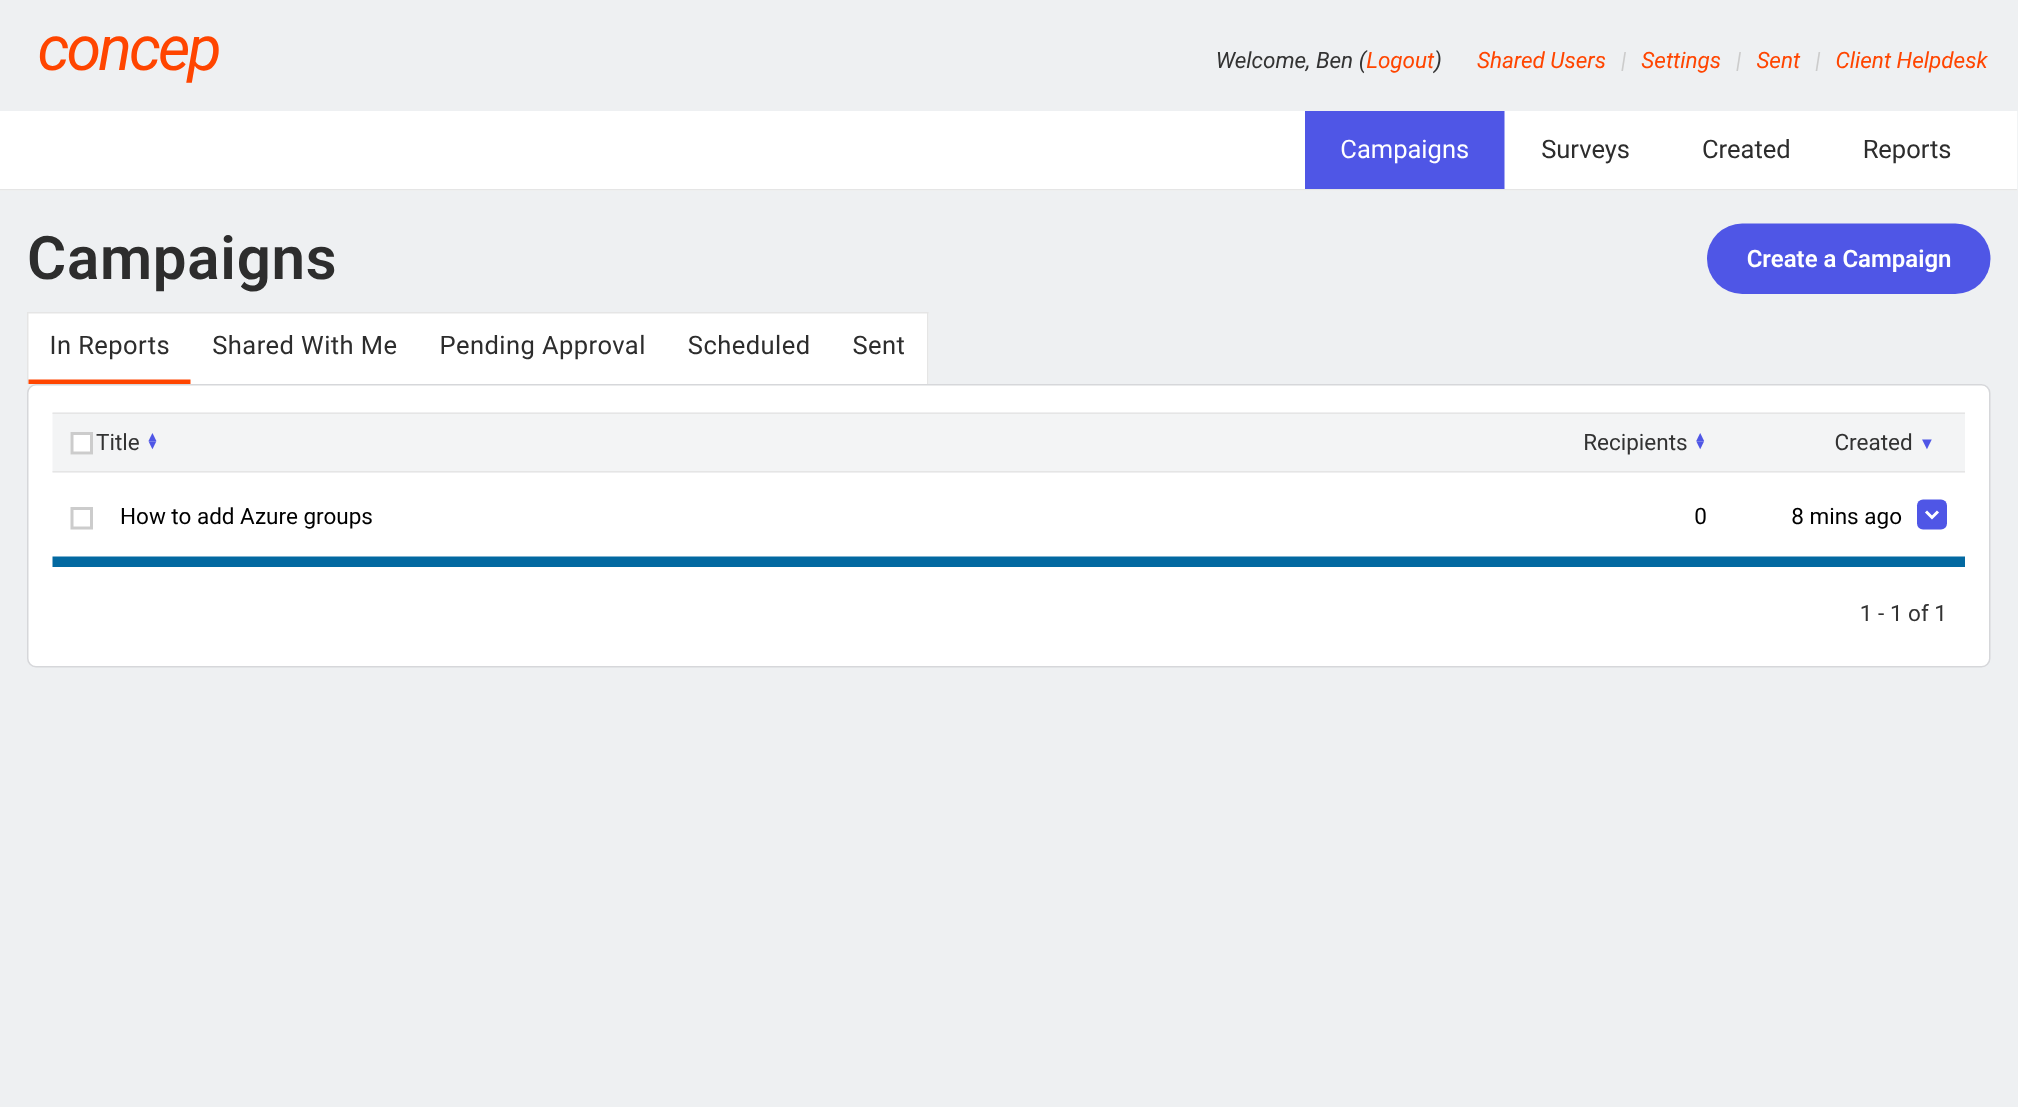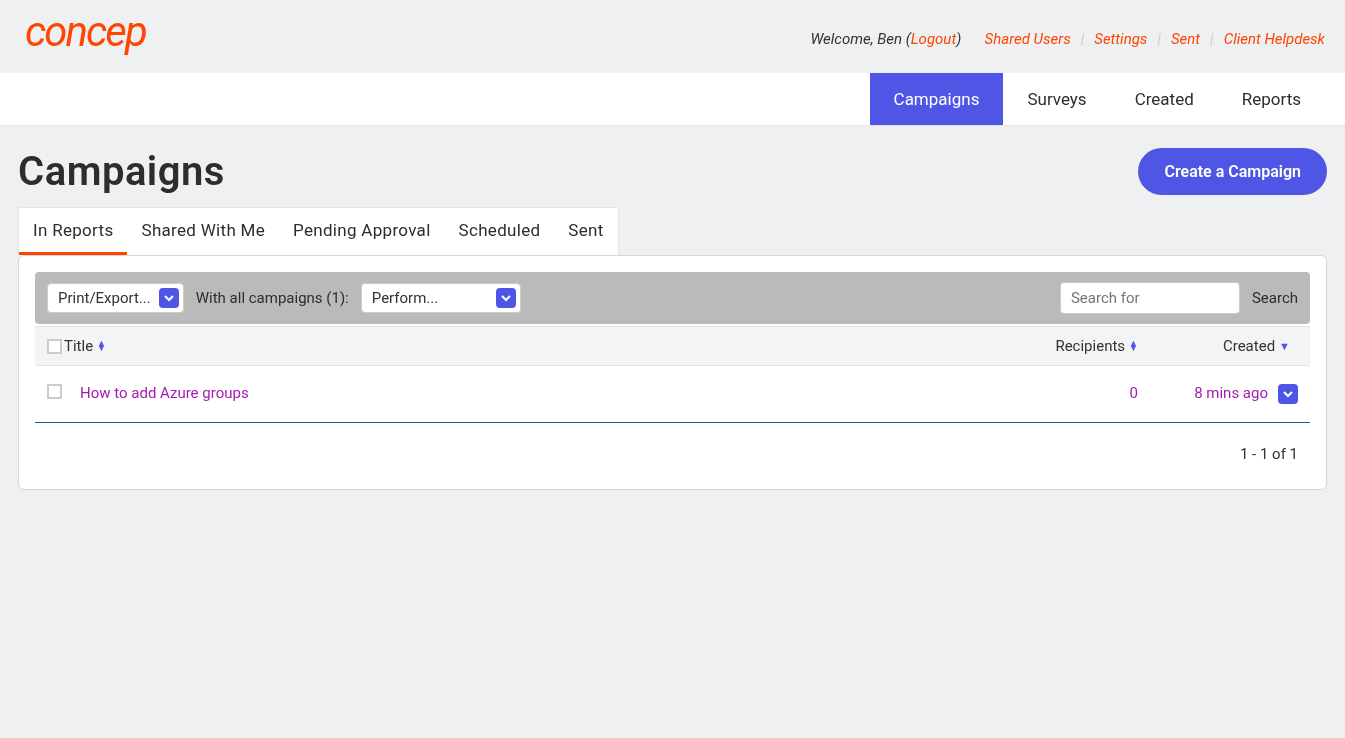--- a/index.html
+++ b/index.html
@@ -224,25 +224,25 @@
       line-height: 5px;
       font-size: 9px;
       color: #4f56e6;
     }
     .sort-icon.single {
       color: #4f56e6;
       font-size: 11px;
     }
     .table-row {
       display: flex;
-      align-items: flex-start;
+      align-items: flex-end;
       padding: 18px 12px;
-      border-bottom: 1px solid #0369a1;
-      font-size: 15px;
-      color: #a21caf;
+      border-bottom: 7px solid #0369a1;
+      font-size: 15px;
+      color: #000000;
     }
     .row-title {
       margin-left: 18px;
       flex: 1;
     }
     .row-recipients {
       width: 140px;
       text-align: right;
     }
     .row-created {
@@ -300,42 +300,20 @@
 
   <div class="tabs-row">
     <div class="tab active">In Reports</div>
     <div class="tab">Shared With Me</div>
     <div class="tab">Pending Approval</div>
     <div class="tab">Scheduled</div>
     <div class="tab">Sent</div>
   </div>
 
   <div class="panel">
-    <div class="toolbar">
-      <div class="select-box">
-        <span>Print/Export...</span>
-        <span class="dropdown-btn">
-          <svg viewBox="0 0 10 10">
-              <path d="M1 3 L5 7 L9 3" stroke="#fff" stroke-width="2" fill="none"></path>
-            </svg>
-        </span>
-      </div>
-      <span class="toolbar-label">With all campaigns (1):</span>
-      <div class="select-box" style="width:160px;justify-content:space-between;">
-        <span>Perform...</span>
-        <span class="dropdown-btn">
-          <svg viewBox="0 0 10 10">
-              <path d="M1 3 L5 7 L9 3" stroke="#fff" stroke-width="2" fill="none"></path>
-            </svg>
-        </span>
-      </div>
-      <div class="toolbar-spacer"></div>
-      <input class="search-input" type="text" placeholder="Search for" style="">
-      <span class="search-btn">Search</span>
-    </div>
 
     <div class="table-header">
       <div class="checkbox"></div>
       <div class="col-title">
         <span>Title</span>
         <span class="sort-icon">
           <span>▲</span>
             <span>▼</span>
         </span>
       </div>

